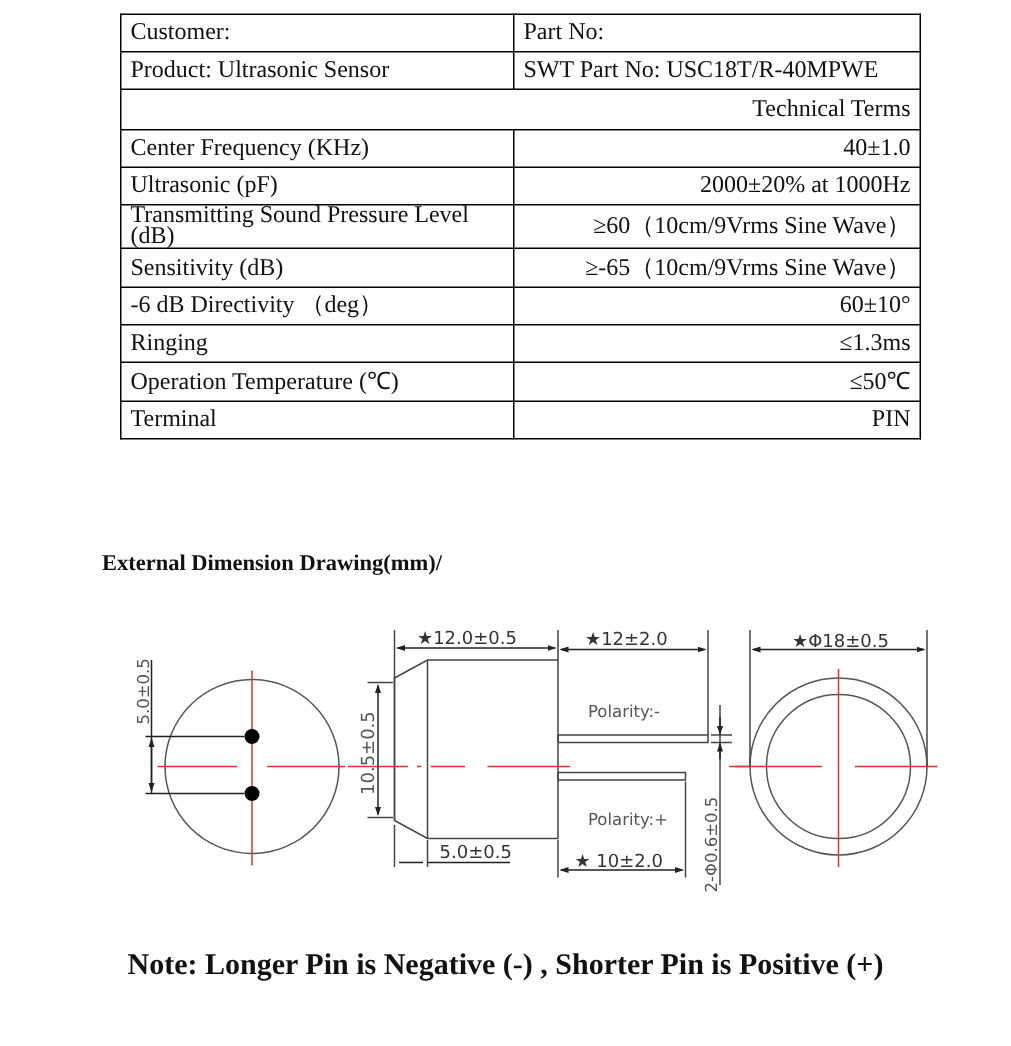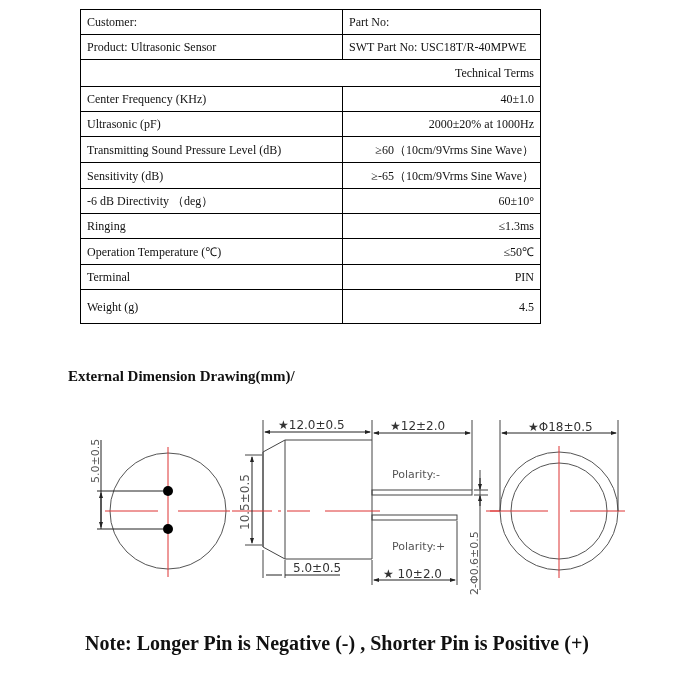--- a/index.html
+++ b/index.html
@@ -1,17 +1,17 @@
 <!DOCTYPE html>
 <html><head>
 <meta charset="utf-8">
 <style>
   html, body { margin:0; padding:0; background:#ffffff; }
   body { width:674px; height:697px; position:relative; overflow:hidden; font-family:"Liberation Serif", serif; color:#111; }
-  table.spec { position:absolute; left:80px; top:9px; width:461px; border-collapse:collapse; font-size:12px; }
+  table.spec { position:absolute; left:80px; top:9px; width:534px; border-collapse:collapse; font-size:16px; }
   table.spec td { border:1.5px solid #000; padding:0 6px; height:24px; line-height:14px; }
   table.spec td.l { width:249px; }
   table.spec td.c { text-align:right; }
   .h-title { position:absolute; left:68px; top:368px; font-weight:bold; font-size:15px; }
   .note { position:absolute; left:0; width:674px; top:632px; text-align:center; font-weight:bold; font-size:20px; }
   svg.drawing { position:absolute; left:0; top:400px; }
   svg text { font-family:"DejaVu Sans", sans-serif; }
 </style>
 </head>
 <body>
@@ -53,24 +53,20 @@
         <td class="l">Ringing</td>
         <td class="c">≤1.3ms</td>
       </tr>
   <tr>
         <td class="l" style="height:25px">Operation Temperature (℃)</td>
         <td class="c">≤50℃</td>
       </tr>
   <tr>
         <td class="l">Terminal</td>
         <td class="c">PIN</td>
-      </tr>
-  <tr>
-        <td class="l" style="height:33px">Weight (g)</td>
-        <td class="c">4.5</td>
       </tr>
 </tbody>
   </table>
 
 <div class="h-title">External Dimension Drawing(mm)/</div>
 
 <svg class="drawing" width="674" height="200" viewBox="0 0 674 200">
   <defs>
     <marker id="ar" markerWidth="6" markerHeight="6" refX="5" refY="3" orient="auto-start-reverse">
       <path d="M0,1 L6,3 L0,5 z" fill="#222"></path>

